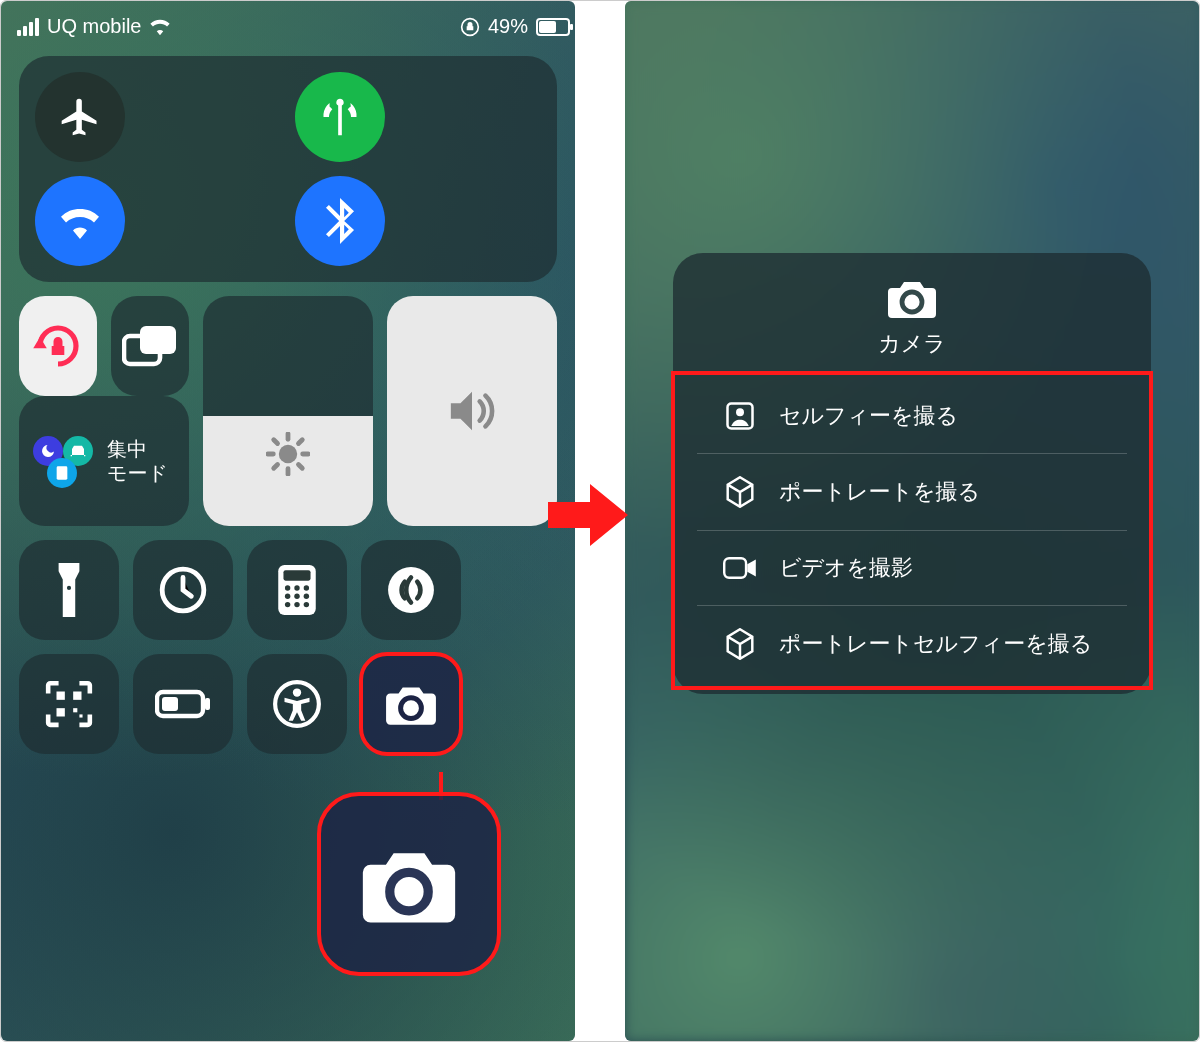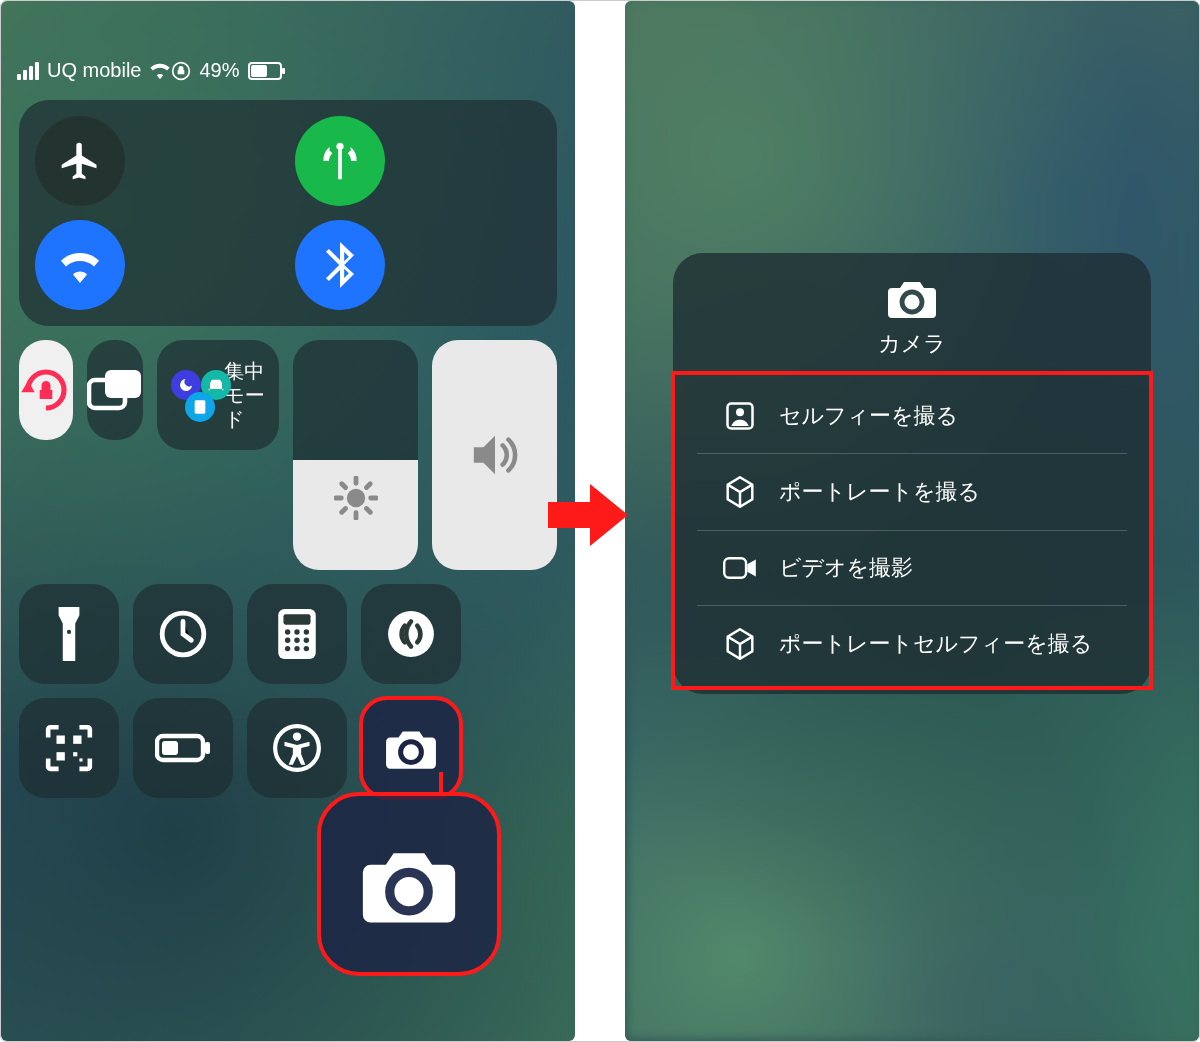--- a/index.html
+++ b/index.html
@@ -42,26 +42,26 @@
     left: 548px;
     top: 480px;
     width: 80px;
     height: 70px;
     z-index: 50;
   }
 
   
   .statusbar {
     display: flex;
+    justify-content: space-between;
     align-items: center;
-    padding: 14px 12px 8px 16px;
+    padding: 14px 5px 8px 16px;
     color: #fff;
     font-size: 20px;
     font-weight: 500;
-    margin-top: 44px;
   }
   .sb-left, .sb-right { display: flex; align-items: center; gap: 8px; }
   .sig-bars { display: flex; align-items: flex-end; gap: 2px; }
   .sig-bars span { width: 4px; background: #fff; border-radius: 1px; }
   .sig-bars span:nth-child(1){height:6px;} .sig-bars span:nth-child(2){height:10px;}
   .sig-bars span:nth-child(3){height:14px;} .sig-bars span:nth-child(4){height:18px;}
   .wifi-sb { width:22px; height:18px; }
   .batt { display:flex; align-items:center; gap:4px; }
   .batt-outline{ width:34px;height:18px;border:2px solid #fff;border-radius:4px;position:relative;}
   .batt-outline::after{content:"";position:absolute;right:-5px;top:4px;width:3px;height:6px;background:#fff;border-radius:1px;}
@@ -82,21 +82,21 @@
   }
   .conn-dark{background:#23332f;}
   .conn-green{background:#18b84b;}
   .conn-blue{background:#1e74ff;}
   .media-panel{ padding:22px 14px 16px 14px; display:flex; flex-direction:column; align-items:center; color:rgba(255,255,255,0.7); }
   .airplay-ic{position:absolute;top:14px;right:14px;}
   .media-title{font-size:22px;margin-top:22px;margin-bottom:36px;}
   .media-controls{display:flex;gap:40px;align-items:center;}
 
   .row2{display:flex;gap:14px;margin-top:14px;height:230px;}
-  .col-left{display:flex;flex-direction:row;gap:14px;flex:1;}
+  .col-left{display:flex;flex-direction:column;flex:1;}
   .mini-row{display:flex;gap:14px;height:100px;}
   .tile{
     background: rgba(30,45,50,0.7);
     border-radius:26px;
     display:flex;align-items:center;justify-content:center;
     flex:1;
   }
   .tile-white{background:#f0f0f0;}
   .focus-tile{justify-content:flex-start;padding:0 14px;gap:10px;flex:1;}
   .focus-ic{position:relative;width:64px;height:50px;}

